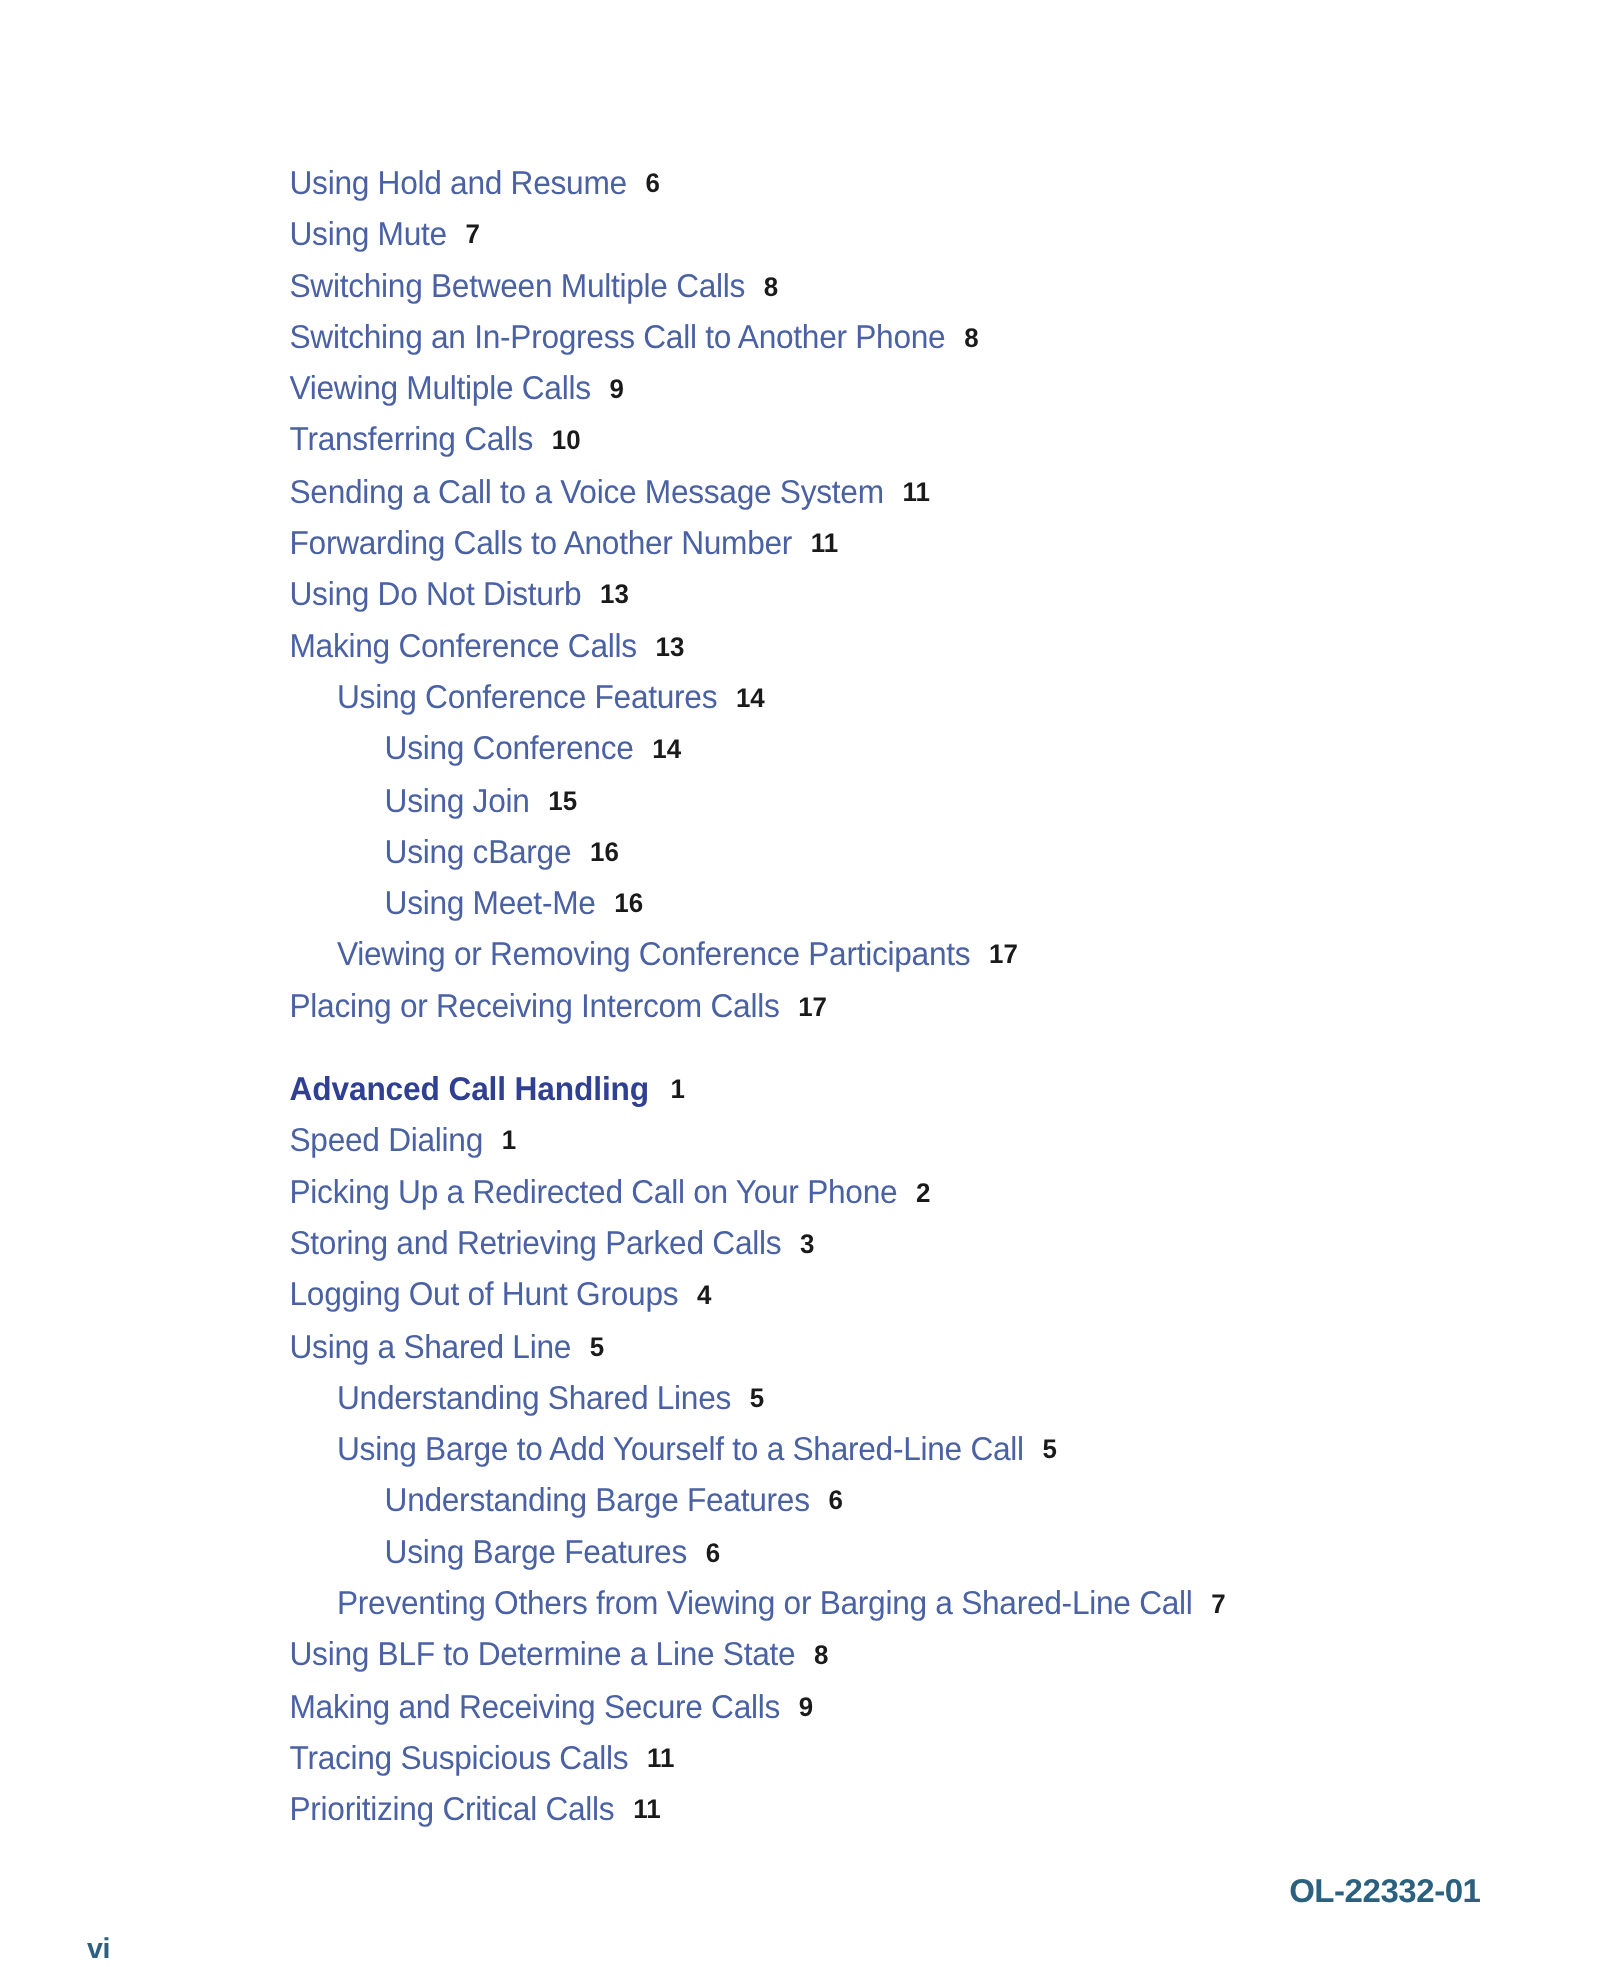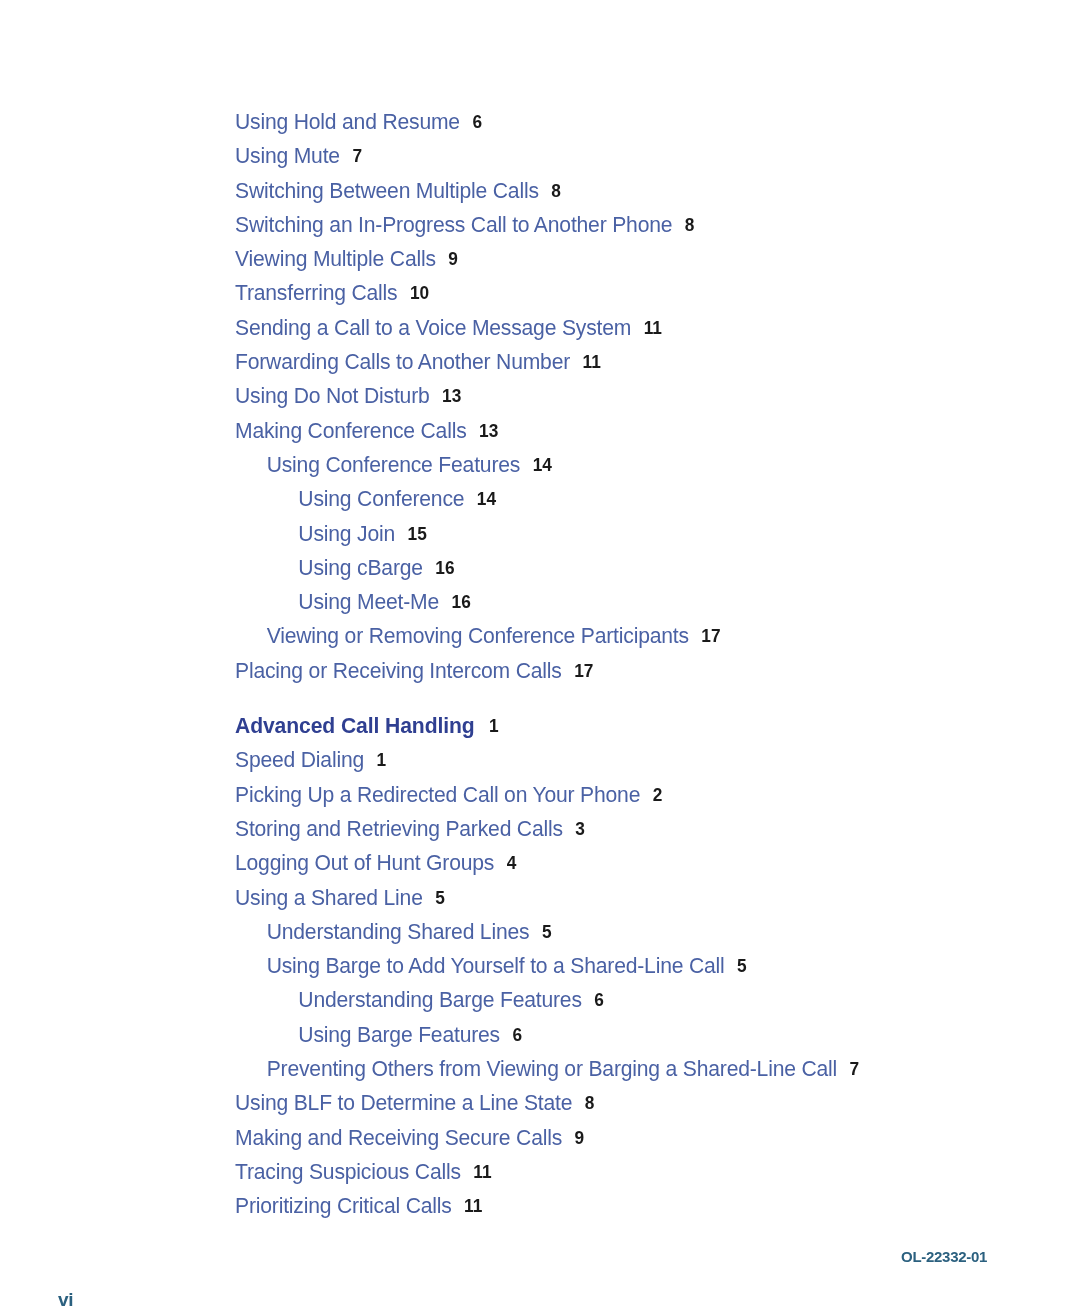--- a/index.html
+++ b/index.html
@@ -23,21 +23,20 @@
     height: 1311px;
     overflow: hidden;
   }
 
   
   .toc {
     position: absolute;
     left: 193px;
     top: 105px;
     width: 800px;
-    margin-left: 42px;
   }
 
   .toc-entry {
     display: block;
     white-space: nowrap;
     line-height: 34.3px;
     height: 34.3px;
     font-size: 22px;
     font-weight: normal;
     color: #4a61a4;
@@ -97,21 +96,21 @@
     font-size: 19px;
     font-weight: bold;
     color: #2b607f;
     letter-spacing: -0.2px;
     margin-top: 41px;
   }
   .footer-right {
     position: absolute;
     right: 93px;
     top: 0;
-    font-size: 15px;
+    font-size: 22px;
     font-weight: bold;
     color: #2b607f;
     letter-spacing: -0.3px;
   }
 </style>
 </head>
 <body>
 
 <div class="page">
 

